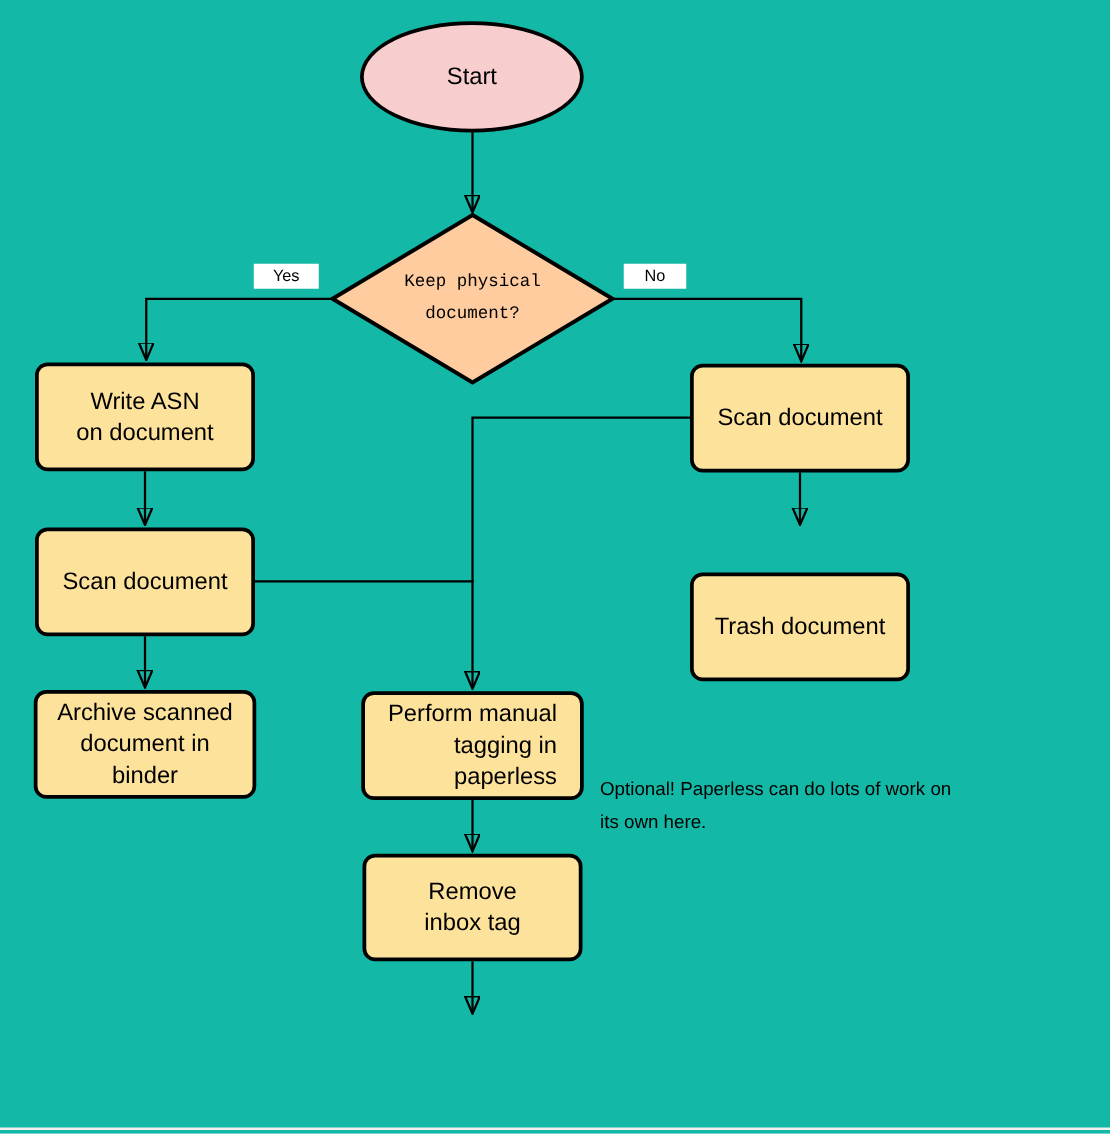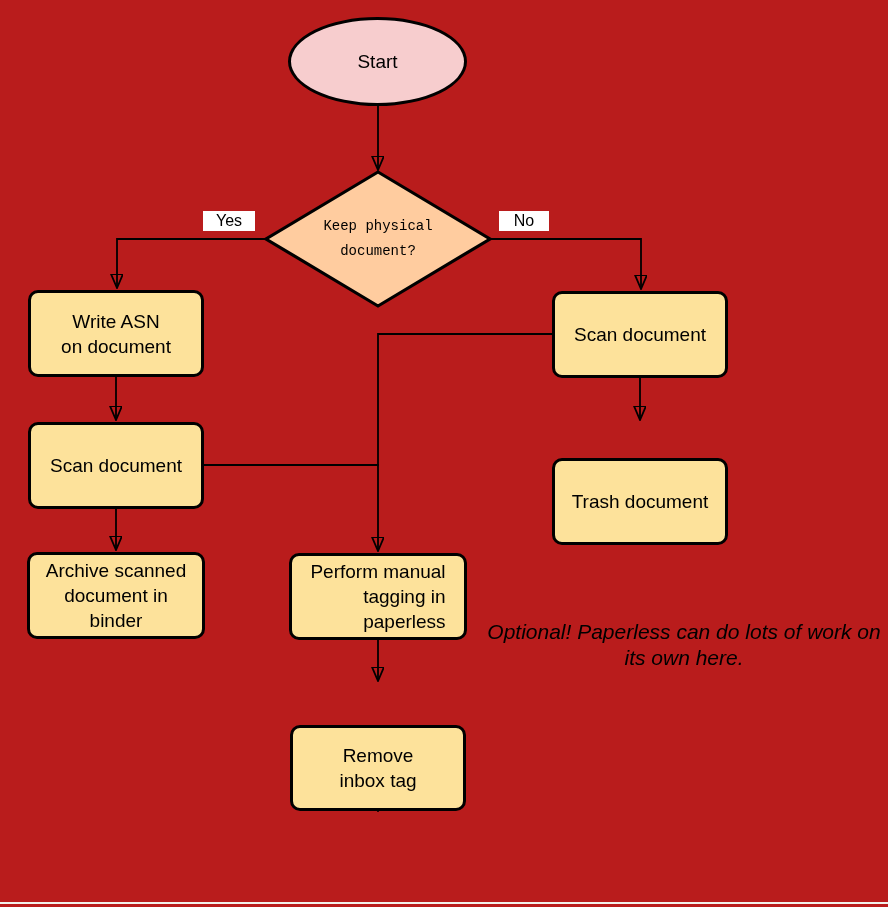--- a/index.html
+++ b/index.html
@@ -1,19 +1,19 @@
 <!DOCTYPE html>
 <html style="--terminal-fill: #f7cdce; --decision-fill: #ffcc9f; --process-fill: #fde29b; --stroke: #000000; --background: #ffffff;"><head>
 <meta charset="utf-8">
 <style>
   html,body{margin:0;padding:0;background:#ffffff;}
   #canvas{
     position:relative;
     width:888px;height:907px;
-    background:#b91c1c;
+    background:#14b8a6;
     font-family:"Liberation Sans", sans-serif;
     color:#000;
     overflow:hidden;
   }
   #edges{position:absolute;left:0;top:0;width:888px;height:907px;}
   #edges path{fill:none;stroke:#000;stroke-width:1.8;}
   #edges polygon.decision{
     fill:var(--decision-fill,#ffcc9f);
     stroke:#000;stroke-width:3.2;
   }
@@ -35,31 +35,29 @@
     border:3px solid #000;
     border-radius:50%;
   }
   .decision-label{
     position:absolute;
     display:flex;align-items:center;justify-content:center;
     text-align:center;font-size:14px;line-height:25px;white-space:pre-line;font-family:Liberation Mono, monospace;
   }
   .edge-label{
     position:absolute;
-    font-size:16px;line-height:20px;
+    font-size:13px;line-height:20px;
     text-align:center;
     background:#ffffff;
     padding:0 2px;
   }
   .note{
     position:absolute;
-    font-size:21px;line-height:26.5px;
-    font-style:italic;
+    font-size:15px;line-height:26.5px;
     white-space:pre-line;
-    text-align:center;
   }
   .bottom-rule{
     position:absolute;left:0;top:902px;width:888px;height:2px;
     background:#f1f0ea;
   }
 </style>
 </head>
 <body>
 
 <div id="canvas">
@@ -126,20 +124,20 @@
     <span>Perform manual
 tagging in
 paperless</span>
   </div>
 
   <div class="note" style="left:480px;top:592px;width:408px;">
     <span>Optional! Paperless can do lots of work on
 its own here.</span>
   </div>
 
-  <div class="node process" style="left:290px;top:683px;width:176px;height:86px;margin-top:42px;">
+  <div class="node process" style="left:290px;top:683px;width:176px;height:86px;">
     <span>Remove
 inbox tag</span>
   </div>
 
 
   <div class="bottom-rule"></div>
 </div>
 
 </body></html>

